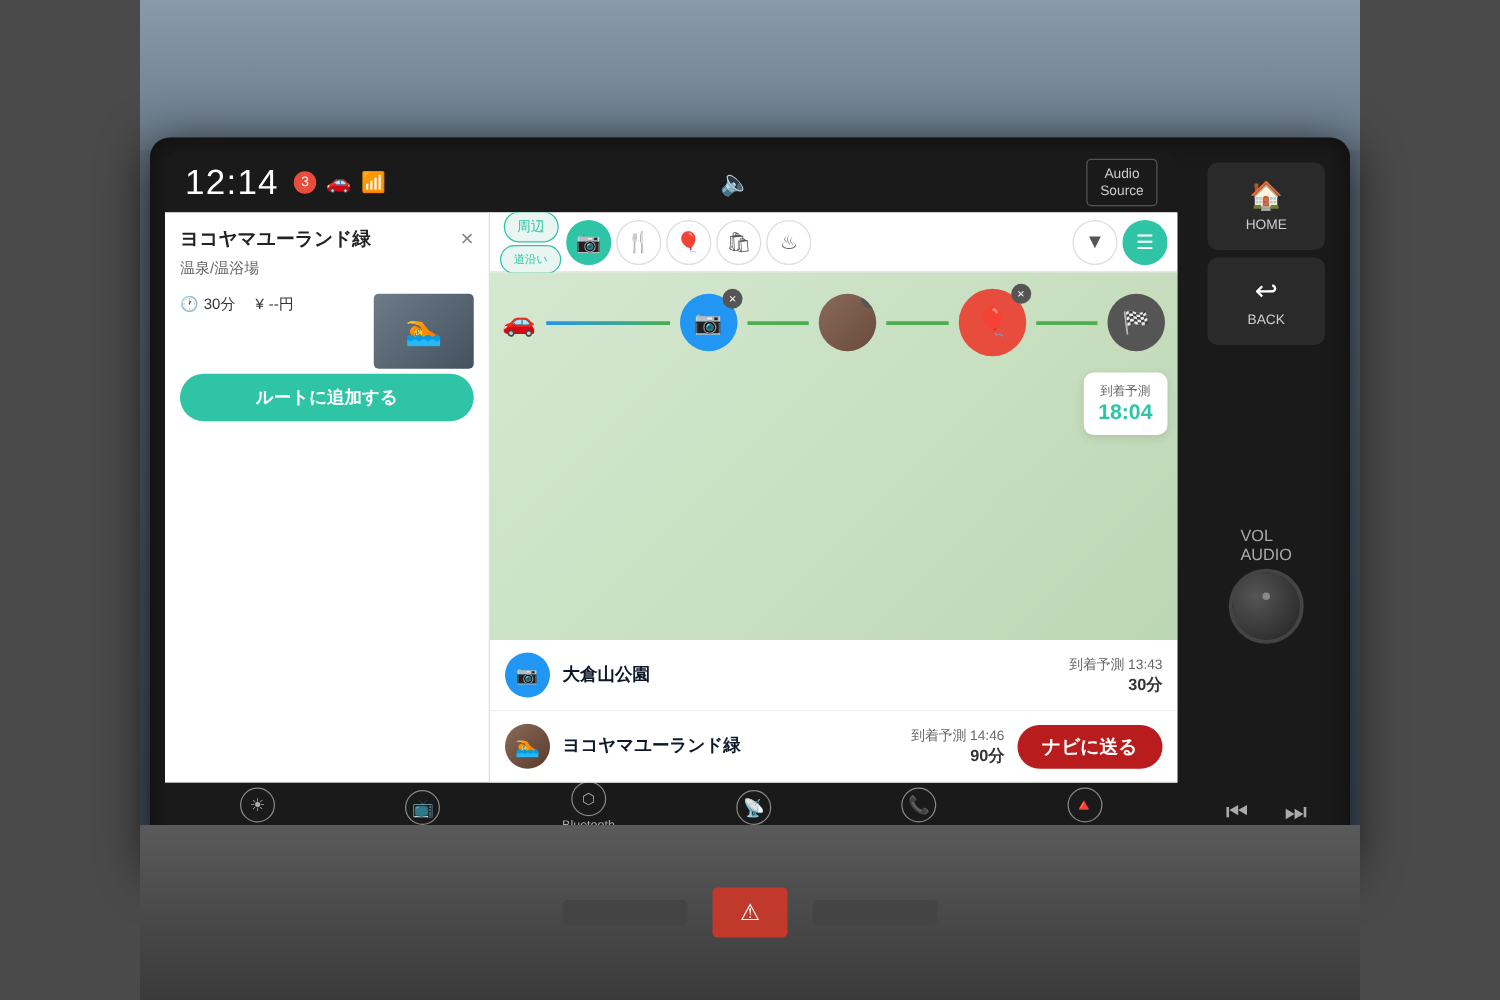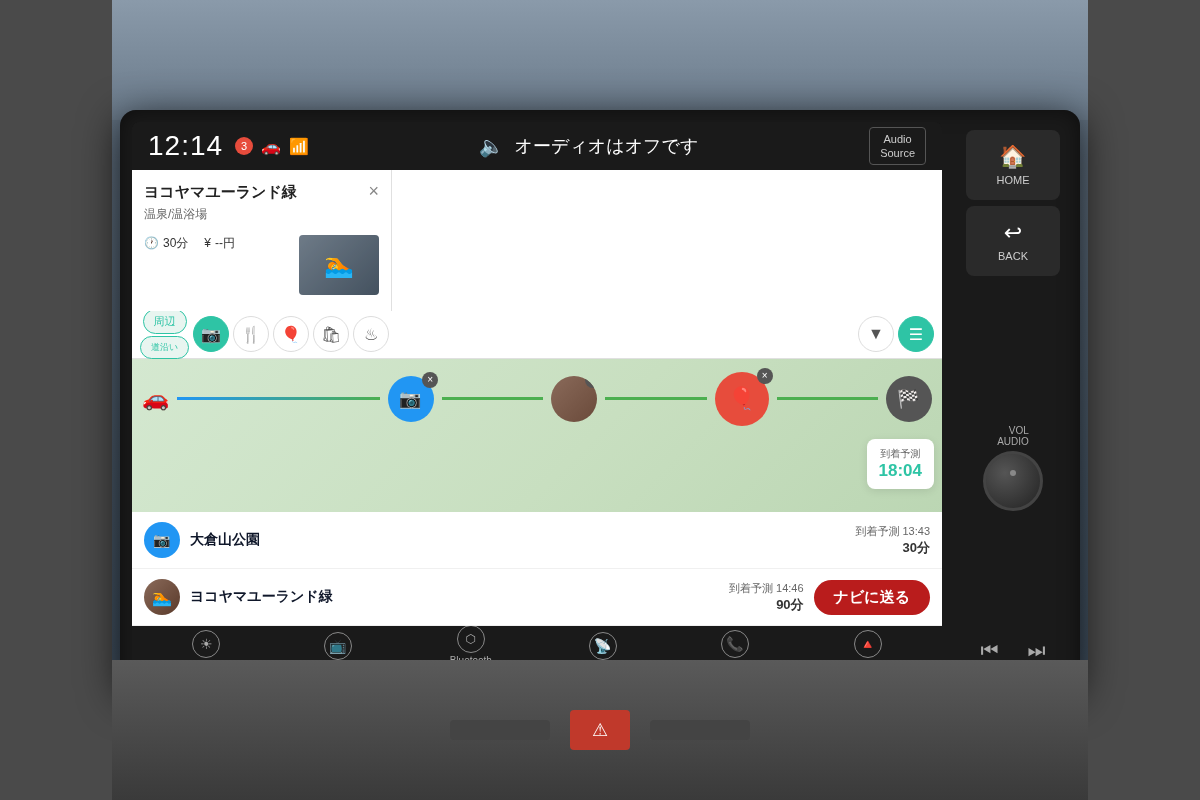--- a/index.html
+++ b/index.html
@@ -114,21 +114,20 @@
       cursor: pointer;
       line-height: 1.3;
       text-align: center;
     }
 
     
     .main-content {
       display: flex;
       height: calc(556px - 48px - 52px);
       background: white;
-      flex-direction: column;
     }
 
     
     .left-panel {
       width: 260px;
       min-width: 260px;
       background: white;
       border-right: 1px solid #e0e0e0;
       padding: 12px;
       overflow: hidden;
@@ -501,23 +500,23 @@
     .vol-knob-area {
       flex: 1;
       display: flex;
       flex-direction: column;
       align-items: center;
       justify-content: center;
       gap: 4px;
     }
 
     .vol-label {
-      font-size: 10px;
+      font-size: 13px;
       color: #aaa;
-      text-align: right;
+      text-align: left;
       margin-top: 28px;
     }
 
     .vol-knob {
       width: 60px;
       height: 60px;
       border-radius: 50%;
       background: radial-gradient(circle at 35% 35%, #555, #222);
       border: 3px solid #444;
       cursor: pointer;
@@ -603,21 +602,20 @@
 
       <div class="status-bar">
         <span class="time-display">12:14</span>
         <div class="status-icons">
           <div class="red-badge">3</div>
           <span class="status-icon">🚗</span>
           <span class="status-icon">📶</span>
         </div>
         <div class="center-status">
           <span class="speaker-icon">🔈</span>
-          <span class="audio-off-text">オーディオはオフです</span>
         </div>
         <button class="audio-source-btn">Audio<br>Source</button>
       </div>
 
       <div class="main-content">
 
         <div class="left-panel">
           <div class="place-header">
             <div class="place-title">ヨコヤマユーランド緑</div>
             <span class="close-btn">×</span>
@@ -632,20 +630,21 @@
             <div class="place-info-item">
               <span>🕐</span>
               <span>30分</span>
             </div>
             <div class="place-info-item">
               <span>¥</span>
               <span>--円</span>
             </div>
           </div>
 
+          <button class="add-route-btn">ルートに追加する</button>
 
         </div>
 
         <div class="right-panel">
 
           <div class="filter-bar">
             <div style="display:flex; flex-direction:column; align-items:center;text-align:center;">
               <div class="filter-chip active">
                 <span>周辺</span>
               </div>

